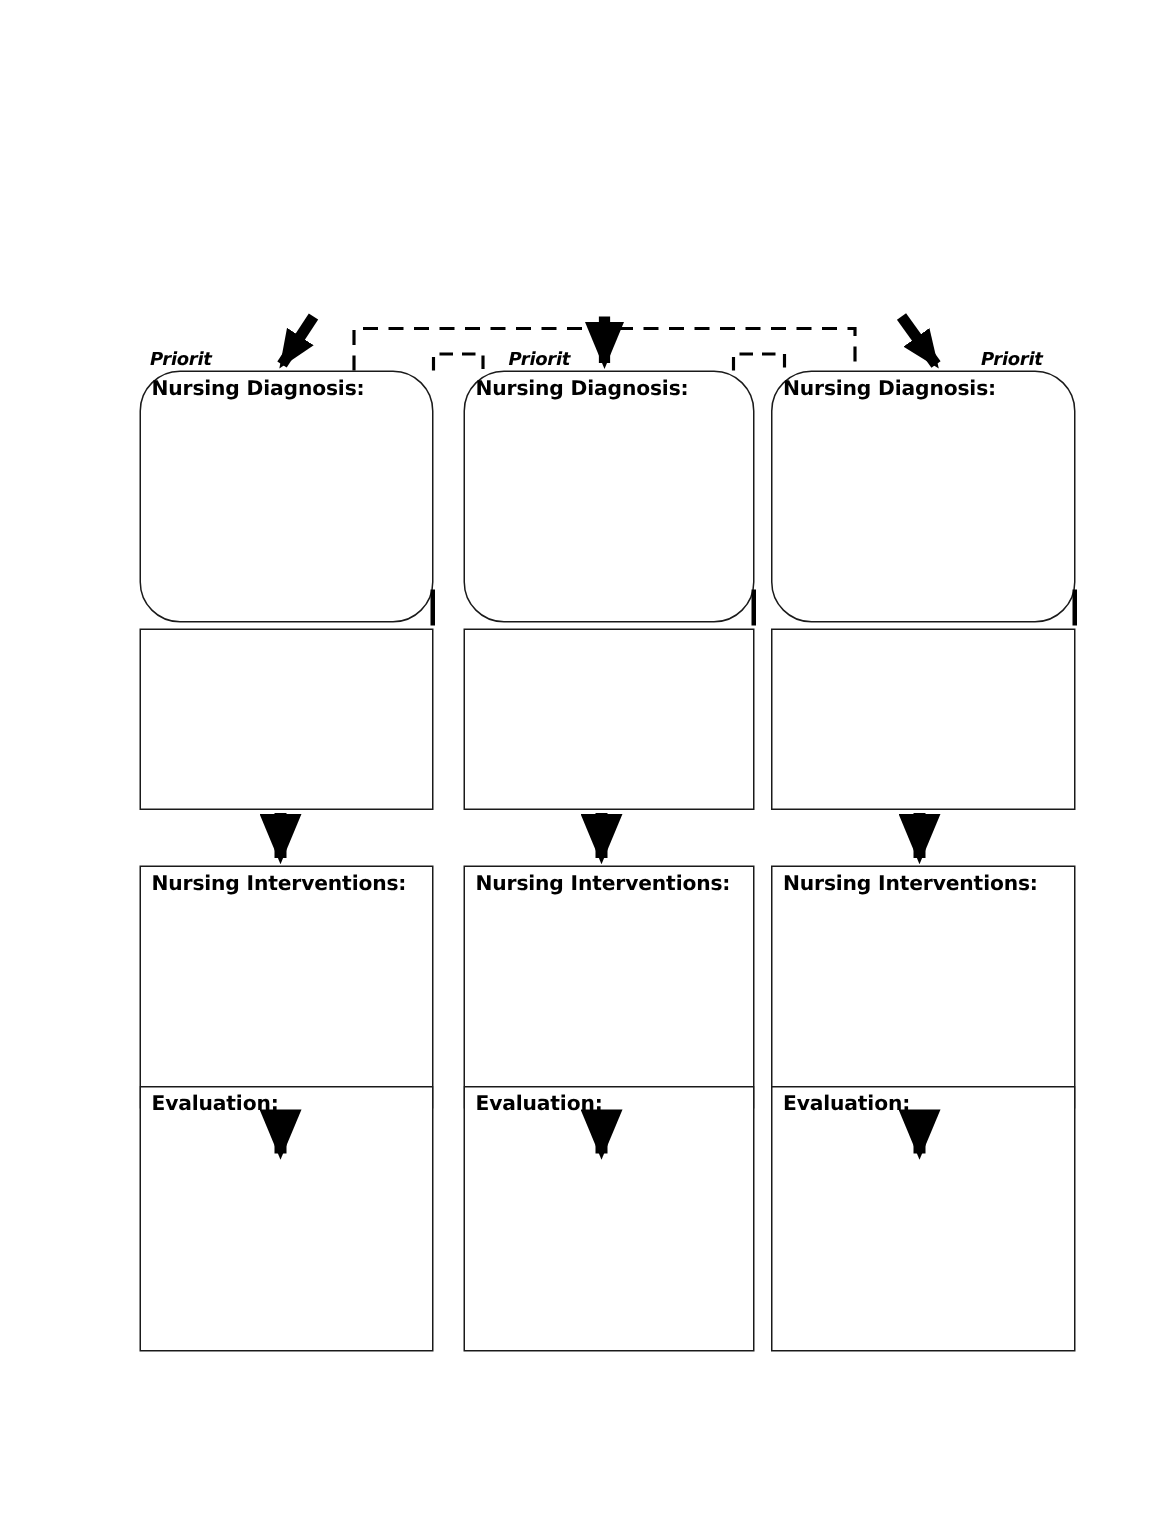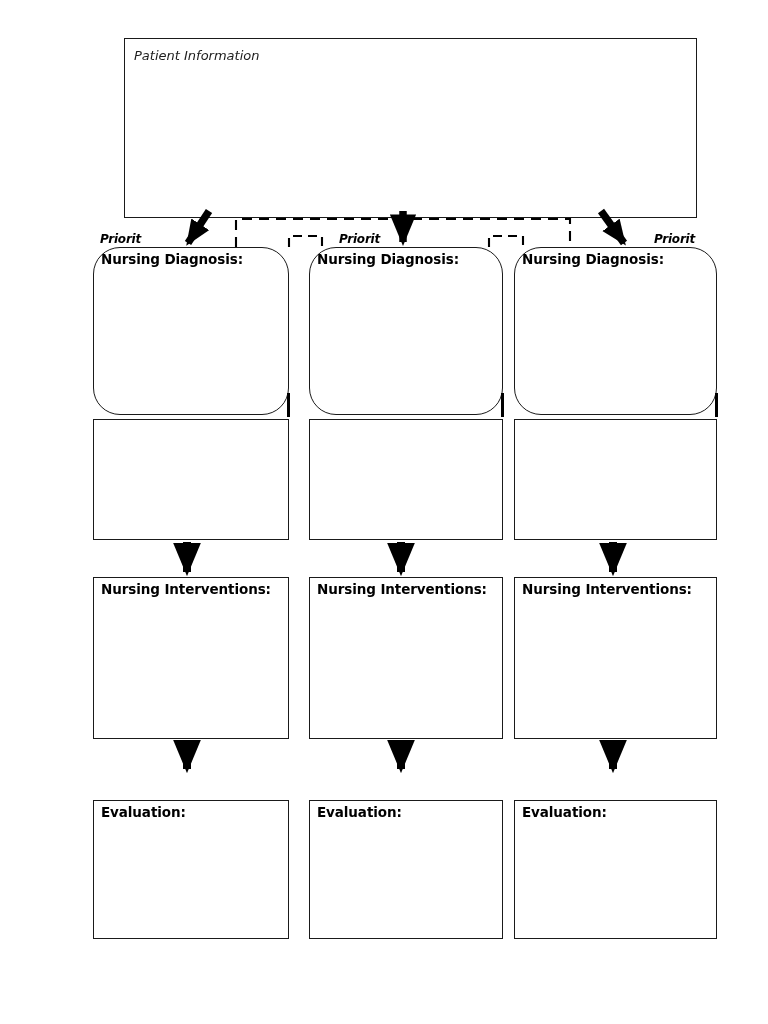--- a/index.html
+++ b/index.html
@@ -83,38 +83,34 @@
   }
 
   
   .col-1 { left: 93px;  width: 196px; }
   .col-2 { left: 309px; width: 194px; }
   .col-3 { left: 514px; width: 203px; }
 
   .dx-top  { top: 247px; height: 168px; border-radius: 27px; }
   .dx-bot  { top: 419px; height: 121px; }
   .interv  { top: 577px; height: 162px; }
-  .evalrow { top: 800px; height: 139px; }
+  .evalrow { top: 724px; height: 177px; }
 
   
   .edge-tick {
     position: absolute;
     width: 3px;
     background: #000;
   }
 </style>
 </head>
 <body>
 
 <div id="page">
 
-  <div class="box" id="patient-box">
-    <div id="patient-title">Patient Information</div>
-    <div class="patient-content"></div>
-  </div>
 
   <div class="priority-label" id="priority-1">Priorit</div>
   <div class="priority-label" id="priority-2">Priorit</div>
   <div class="priority-label" id="priority-3">Priorit</div>
 
   <div class="box col-1 dx-top">
     <div class="box-label">Nursing Diagnosis:</div>
     <div></div>
   </div>
   <div class="edge-tick" style="left:287px; top:393px; height:24px;"></div>

